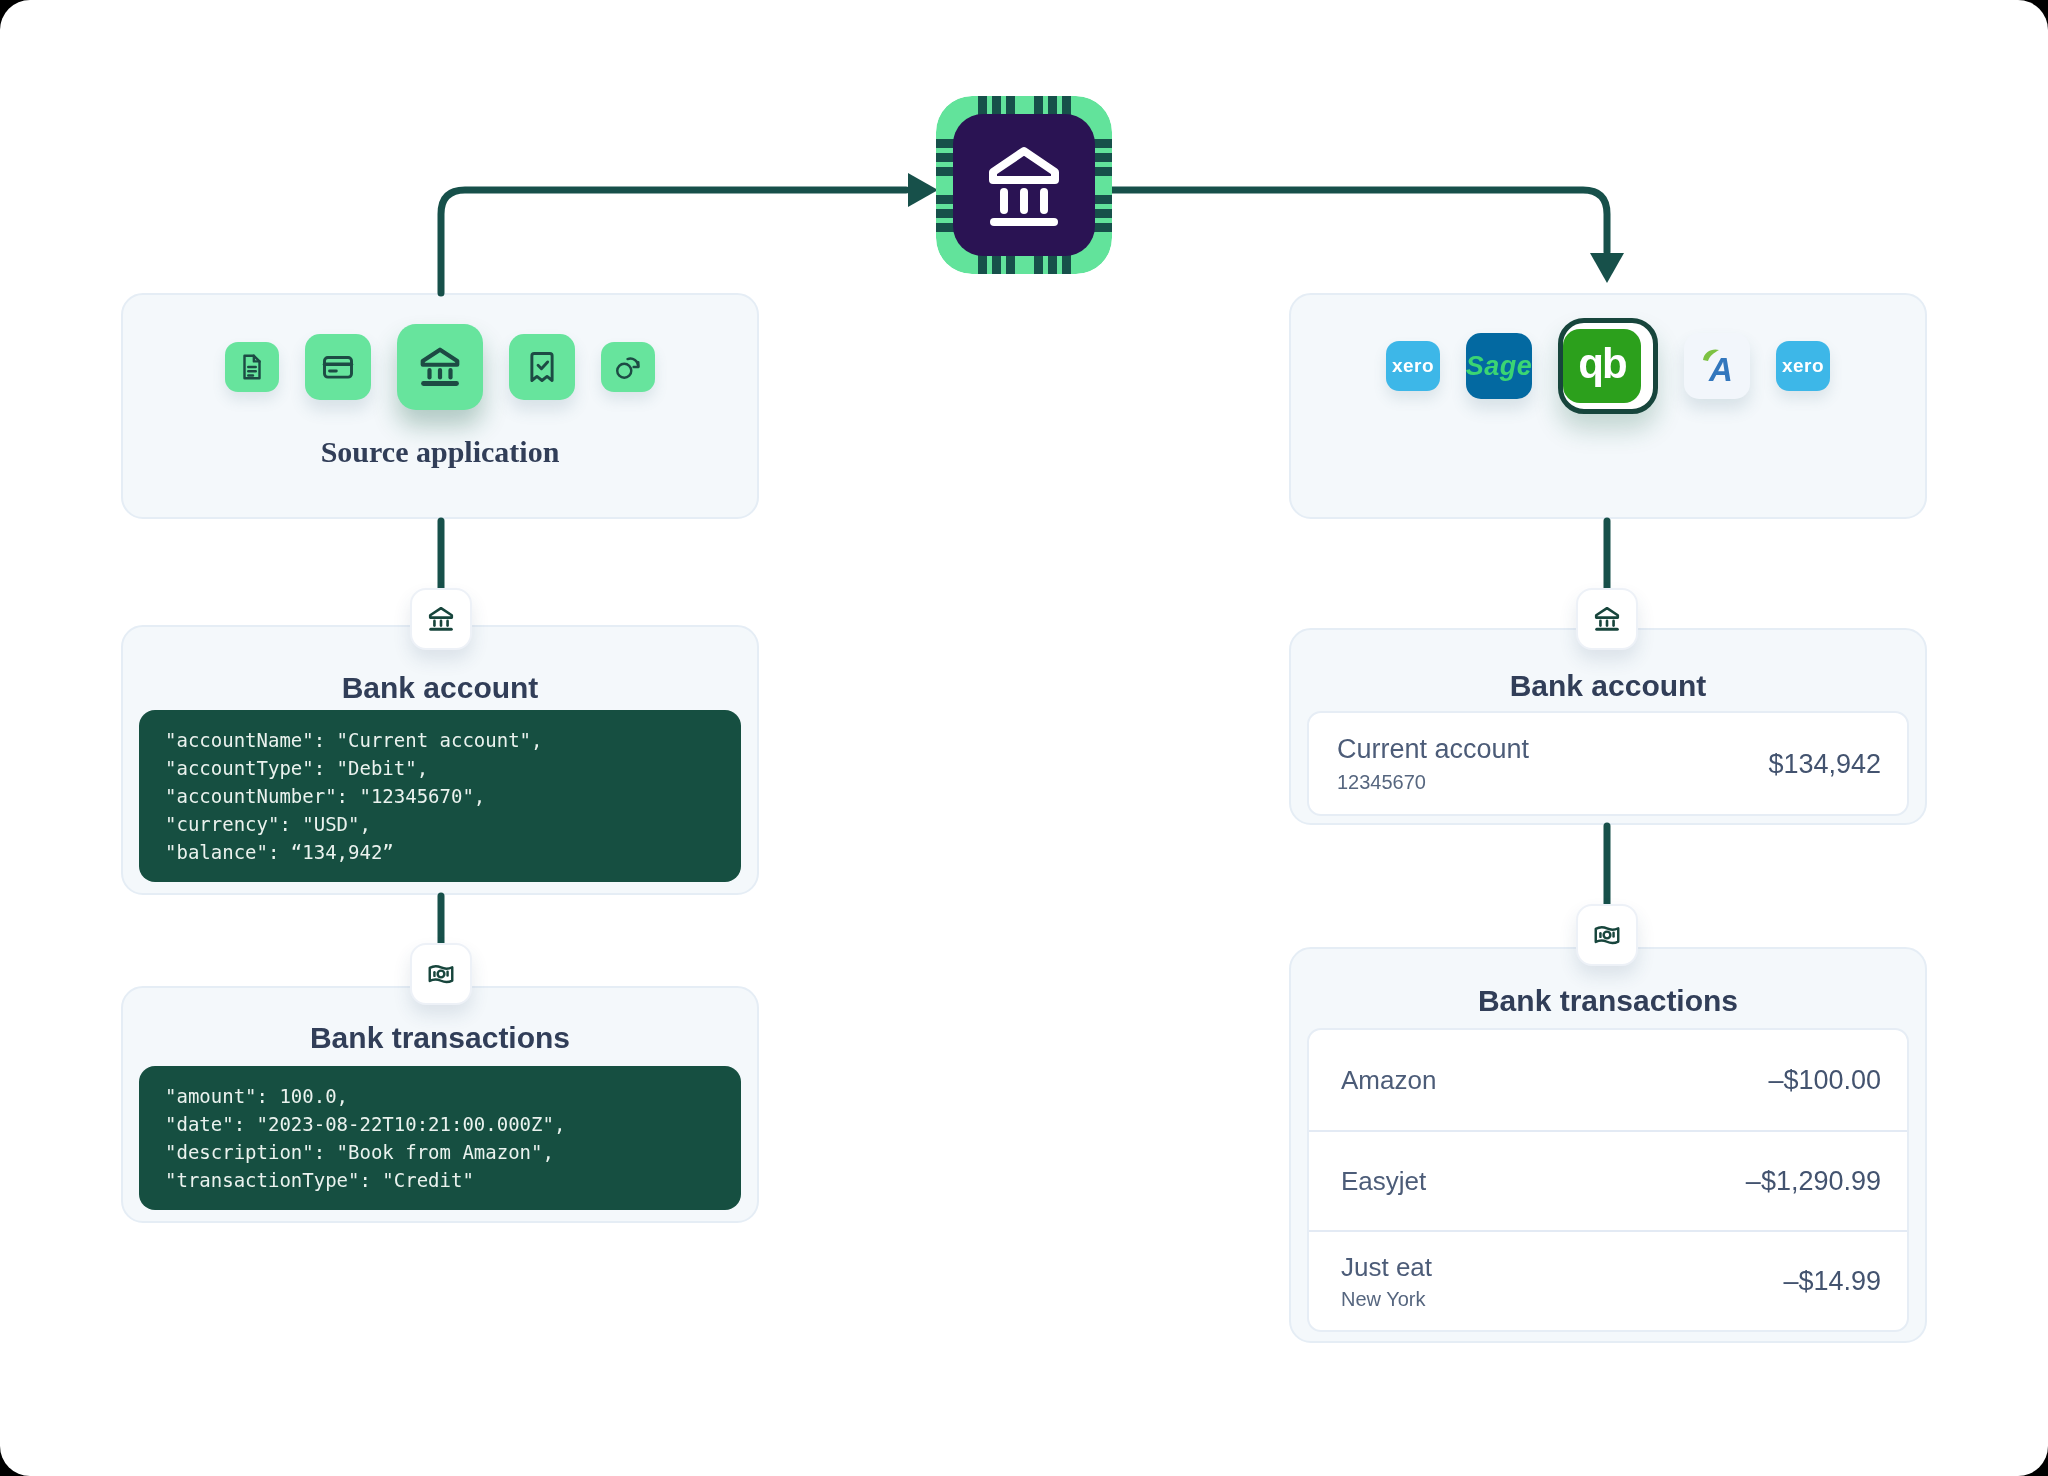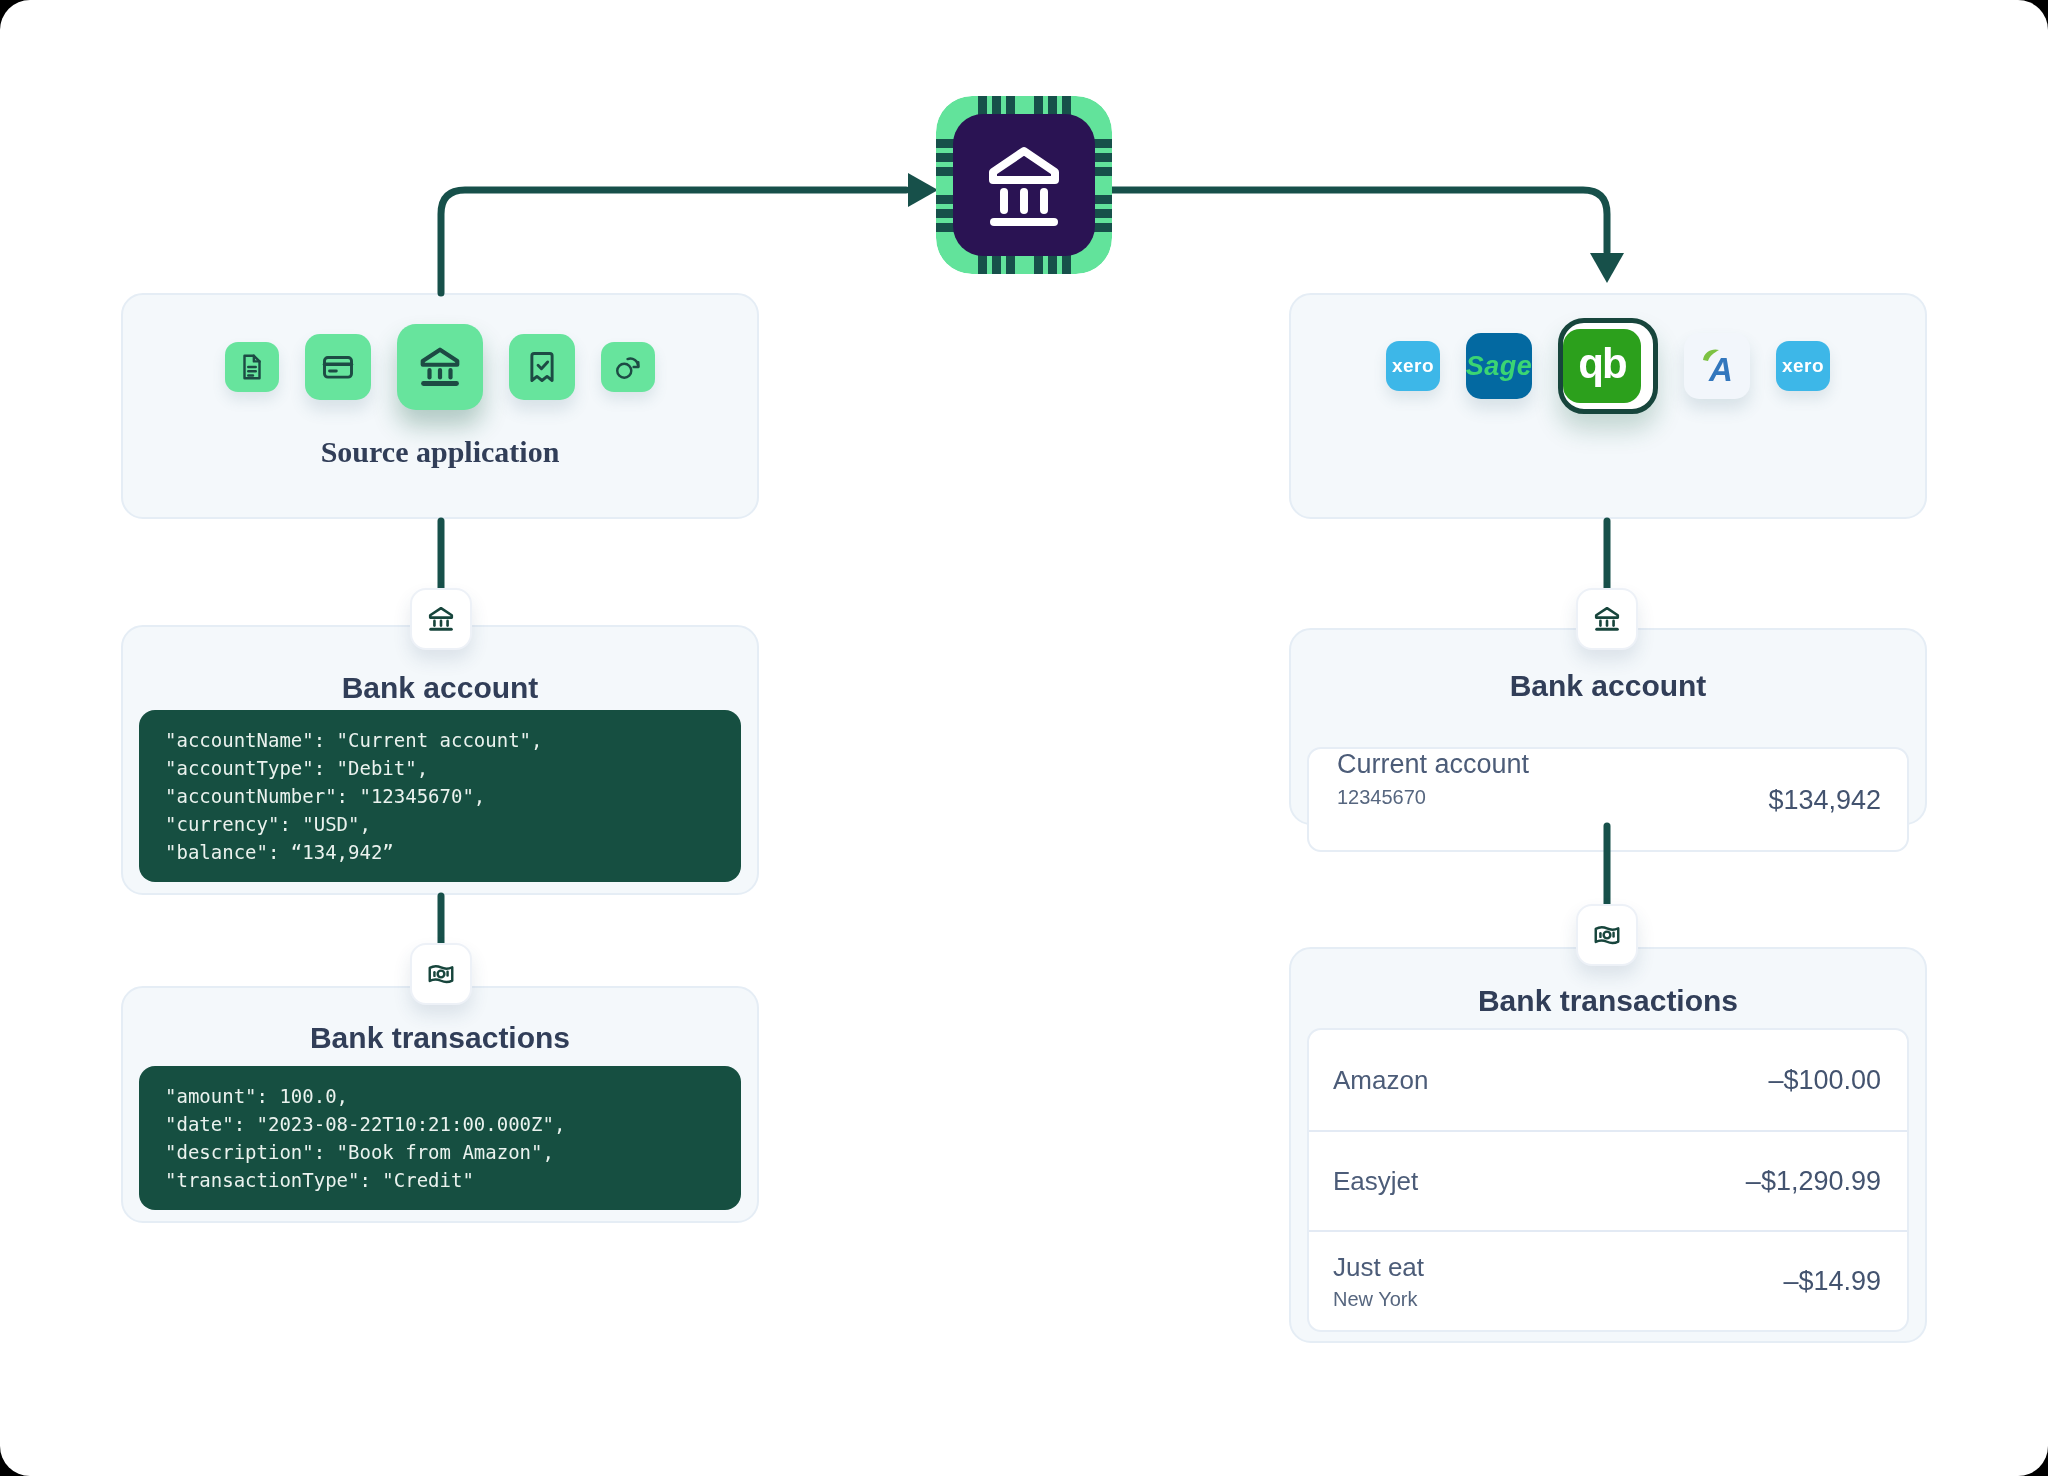--- a/index.html
+++ b/index.html
@@ -26,21 +26,21 @@
   .badge{position:absolute;width:62px;height:62px;background:#fff;border:2px solid #EDF1F7;border-radius:16px;
          box-shadow:0 10px 18px rgba(40,70,110,.12);display:flex;align-items:center;justify-content:center;
          color:#17453C;z-index:3;box-sizing:border-box;}
   .code{position:absolute;background:#164F41;border-radius:16px;color:#EAF2EE;
         font-family:"DejaVu Sans Mono", monospace;font-size:19px;line-height:28px;
         padding:16px 26px;box-sizing:border-box;white-space:pre;}
   .white-card{position:absolute;background:#fff;border:2px solid #E6EDF5;border-radius:14px;box-sizing:border-box;}
   .acct-name{font-size:27px;color:#4C5C78;}
   .acct-sub{font-size:20px;color:#56667F;margin-top:6px;}
   .amount{position:absolute;right:26px;top:50%;transform:translateY(-50%);font-size:27px;color:#43536F;}
-  .tx-row{position:relative;height:100px;display:flex;flex-direction:column;justify-content:center;padding-left:24px;box-sizing:border-box;}
+  .tx-row{position:relative;height:100px;display:flex;flex-direction:column;justify-content:center;padding-left:32px;box-sizing:border-box;}
   .tx-row + .tx-row{border-top:2px solid #E3EAF4;}
   .tx-name{font-size:26px;color:#4C5C78;}
   .tx-desc{font-size:20px;color:#56667F;margin-top:5px;}
   .overlay{position:absolute;left:0;top:0;z-index:2;}
   .chip{position:absolute;left:936px;top:96px;z-index:3;}
   svg{display:block;}
 </style>
 </head>
 <body>
 
@@ -203,21 +203,21 @@
       <path d="M4.5 12 L16 4.5 L27.5 12 L27.5 14.5 L4.5 14.5 Z"></path>
       <path d="M9 18 V23"></path>
         <path d="M16 18 V23"></path>
         <path d="M23 18 V23"></path>
         <path d="M5 27 H27" stroke-width="3.2"></path>
     </svg>
   </div>
 
   <div class="panel" style="left:1289px;top:628px;width:638px;height:197px;">
     <div class="panel-title" style="top:39px;">Bank account</div>
-    <div class="white-card" style="left:16px;top:81px;width:602px;height:105px;display:flex;flex-direction:column;justify-content:flex-start;padding-left:28px;margin-top:36px;">
+    <div class="white-card" style="left:16px;top:81px;width:602px;height:105px;display:flex;flex-direction:column;justify-content:center;padding-left:28px;">
       <div class="acct-name">Current account</div>
       <div class="acct-sub">12345670</div>
       <div class="amount">$134,942</div>
     </div>
   </div>
 
   <div class="badge" style="left:1576px;top:904px;">
     <svg width="30" height="30" viewBox="0 0 32 32" stroke="currentColor" fill="none" stroke-width="2.6" stroke-linejoin="round" stroke-linecap="round">
       <path d="M4 9.5 C8 7.2 12 7.2 16 9 C20 10.8 24 10.8 28 8.8 L28 23 C24 25 20 25 16 23.2 C12 21.4 8 21.4 4 23.4 Z"></path>
       <circle cx="16" cy="16" r="3.6"></circle>

